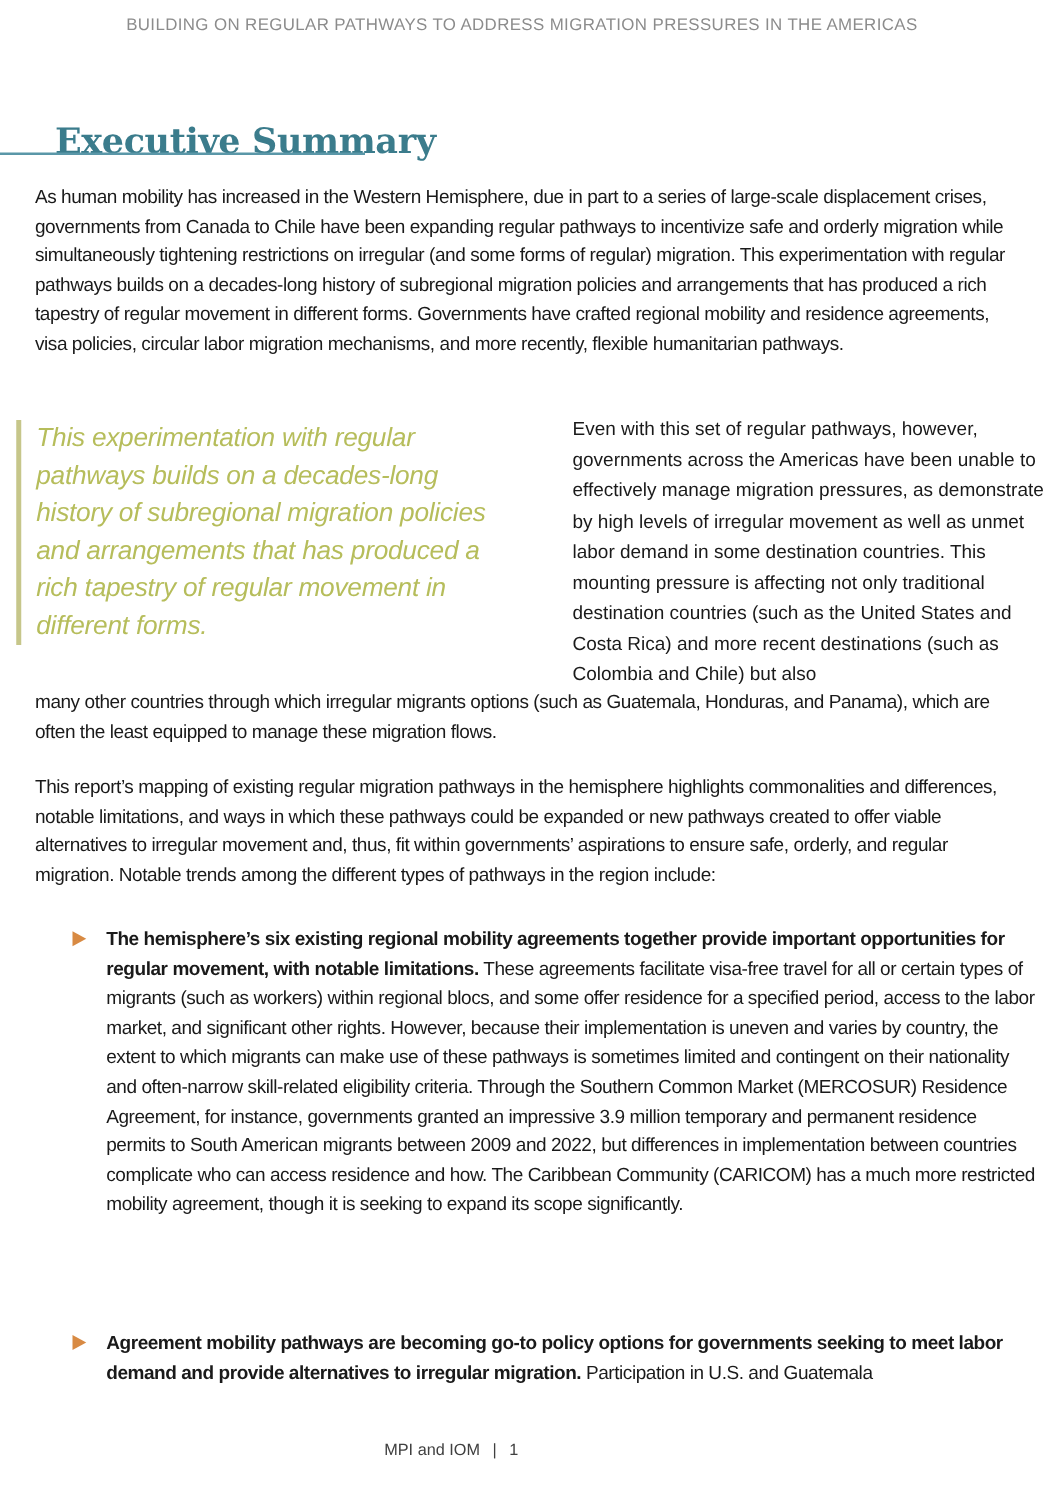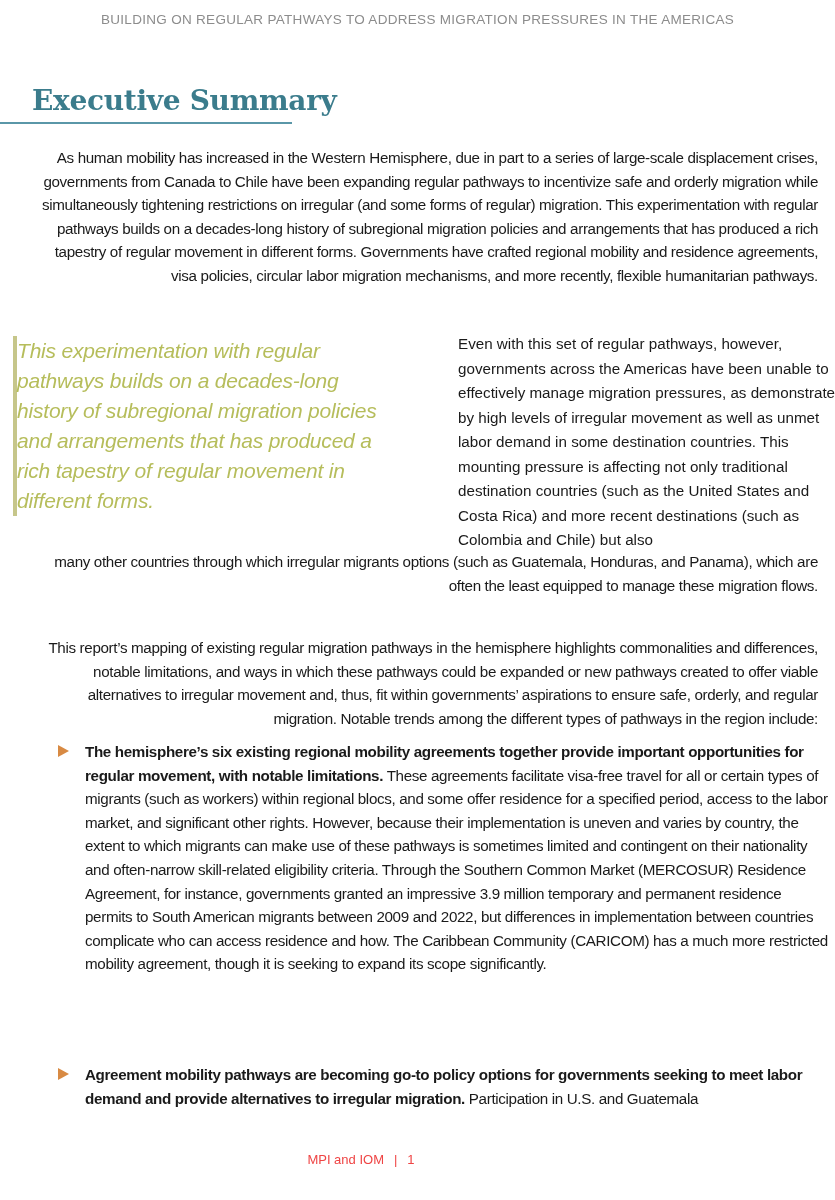--- a/index.html
+++ b/index.html
@@ -1,31 +1,31 @@
 <!DOCTYPE html>
 <html><head>
 <meta charset="utf-8">
 <style>
   html, body { margin: 0; padding: 0; background: #ffffff; }
   body { width: 835px; height: 1200px; position: relative; overflow: hidden; font-family: "Liberation Sans", sans-serif; color: #1a1a1a; }
   .running-header { position: absolute; top: 12px; left: 0; width: 835px; text-align: center; font-size: 13.5px; letter-spacing: 0.3px; color: #8c8c8c; }
-  .title { position: absolute; top: 80px; left: 28px; font-family: "DejaVu Serif", serif; font-weight: bold; font-size: 28px; color: #3b7c8c; margin: 4px; letter-spacing: -0.3px; }
+  .title { position: absolute; top: 80px; left: 28px; font-family: "DejaVu Serif", serif; font-weight: bold; font-size: 28px; color: #3b7c8c; margin: 16px; letter-spacing: -0.3px; }
   .title-rule { position: absolute; top: 122px; left: 0; width: 292px; height: 2px; background: #5a97a8; }
-  .para { position: absolute; left: 28px; width: 790px; font-size: 15.2px; line-height: 23.6px; margin: 0; letter-spacing: -0.35px; text-align: right; }
+  .para { position: absolute; left: 28px; width: 790px; font-size: 15.2px; line-height: 23.6px; margin: 0; letter-spacing: -0.35px; }
   .p1 { top: 146px; }
-  .quote { position: absolute; top: 336px; left: 13px; width: 380px; border-left: 4px solid #c6c68a; padding-left: 0; font-style: italic; font-size: 21px; line-height: 30px; color: #b6bd5b; margin: 0; letter-spacing: -0.2px; }
+  .quote { position: absolute; top: 336px; left: 13px; width: 380px; border-left: 4px solid #c6c68a; padding-left: 12px; font-style: italic; font-size: 21px; line-height: 30px; color: #b6bd5b; margin: 0; letter-spacing: -0.2px; }
   .p2-right { position: absolute; top: 332px; left: 458px; width: 390px; font-size: 15.2px; line-height: 24.5px; margin: 0; letter-spacing: 0; }
   .p2-cont { top: 550px; }
-  .p3 { top: 636px; }
+  .p3 { top: 618px; }
   .bullet { position: absolute; left: 85px; width: 745px; font-size: 15.2px; line-height: 23.6px; letter-spacing: -0.35px; margin: 0; }
   .bullet .marker { position: absolute; left: -27px; top: 5px; width: 0; height: 0; border-top: 6px solid transparent; border-bottom: 6px solid transparent; border-left: 11px solid #d88a43; }
   .b1 { top: 740px; }
   .b2 { top: 1063px; }
   .bullet b { font-weight: bold; }
-  .footer { position: absolute; top: 1152px; left: 0; width: 722px; text-align: center; font-size: 13px; color: #ef4444; }
+  .footer { position: absolute; top: 1152px; left: 0; width: 722px; text-align: center; font-size: 13px; color: #404040; }
   .footer .sep { margin: 0 10px; }
 </style>
 </head>
 <body>
 
 <div class="running-header">BUILDING ON REGULAR PATHWAYS TO ADDRESS MIGRATION PRESSURES IN THE AMERICAS</div>
 
 <h1 class="title">Executive Summary</h1>
 <div class="title-rule"></div>
 

